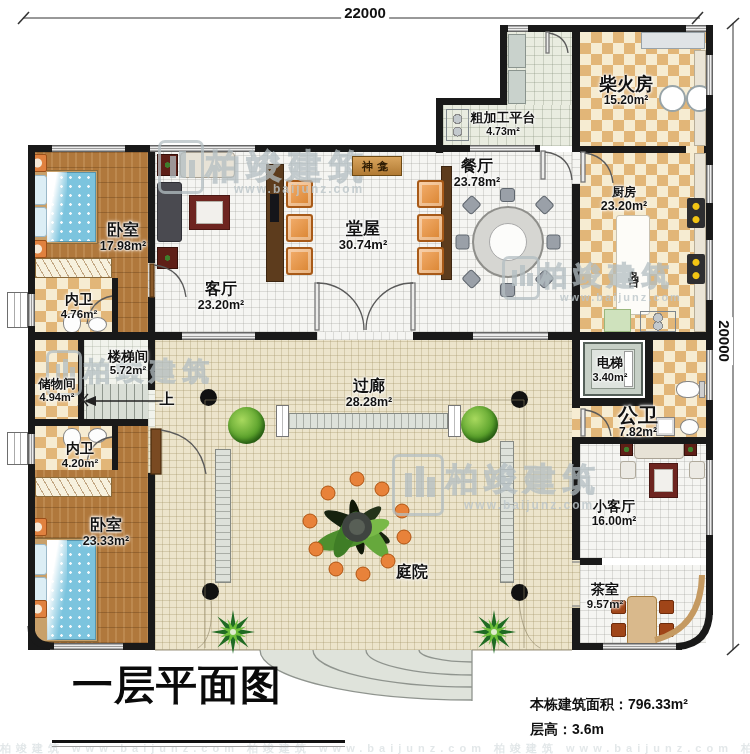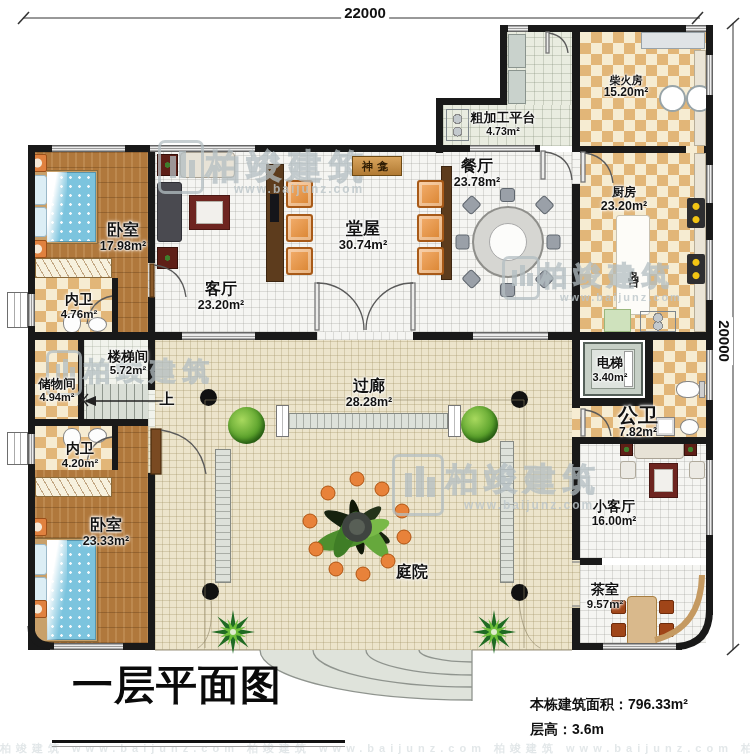--- a/index.html
+++ b/index.html
@@ -473,21 +473,21 @@
   </div>
   <div class="lbl" style="left:477px;top:157px">
     <span class="nm" style="font-size:16px">餐厅</span>
     <span class="ar" style="font-size:12.5px">23.78m²</span>
   </div>
   <div class="lbl" style="left:503px;top:111px">
     <span class="nm" style="font-size:13px">粗加工平台</span>
     <span class="ar" style="font-size:10.5px">4.73m²</span>
   </div>
   <div class="lbl" style="left:626px;top:74px">
-    <span class="nm" style="font-size:11px">柴火房</span>
+    <span class="nm" style="font-size:18px">柴火房</span>
     <span class="ar" style="font-size:12px">15.20m²</span>
   </div>
   <div class="lbl" style="left:624px;top:186px">
     <span class="nm" style="font-size:12px">厨房</span>
     <span class="ar" style="font-size:12.5px">23.20m²</span>
   </div>
   <div class="lbl" style="left:610px;top:356px">
     <span class="nm" style="font-size:13px">电梯</span>
     <span class="ar" style="font-size:11px">3.40m²</span>
   </div>

